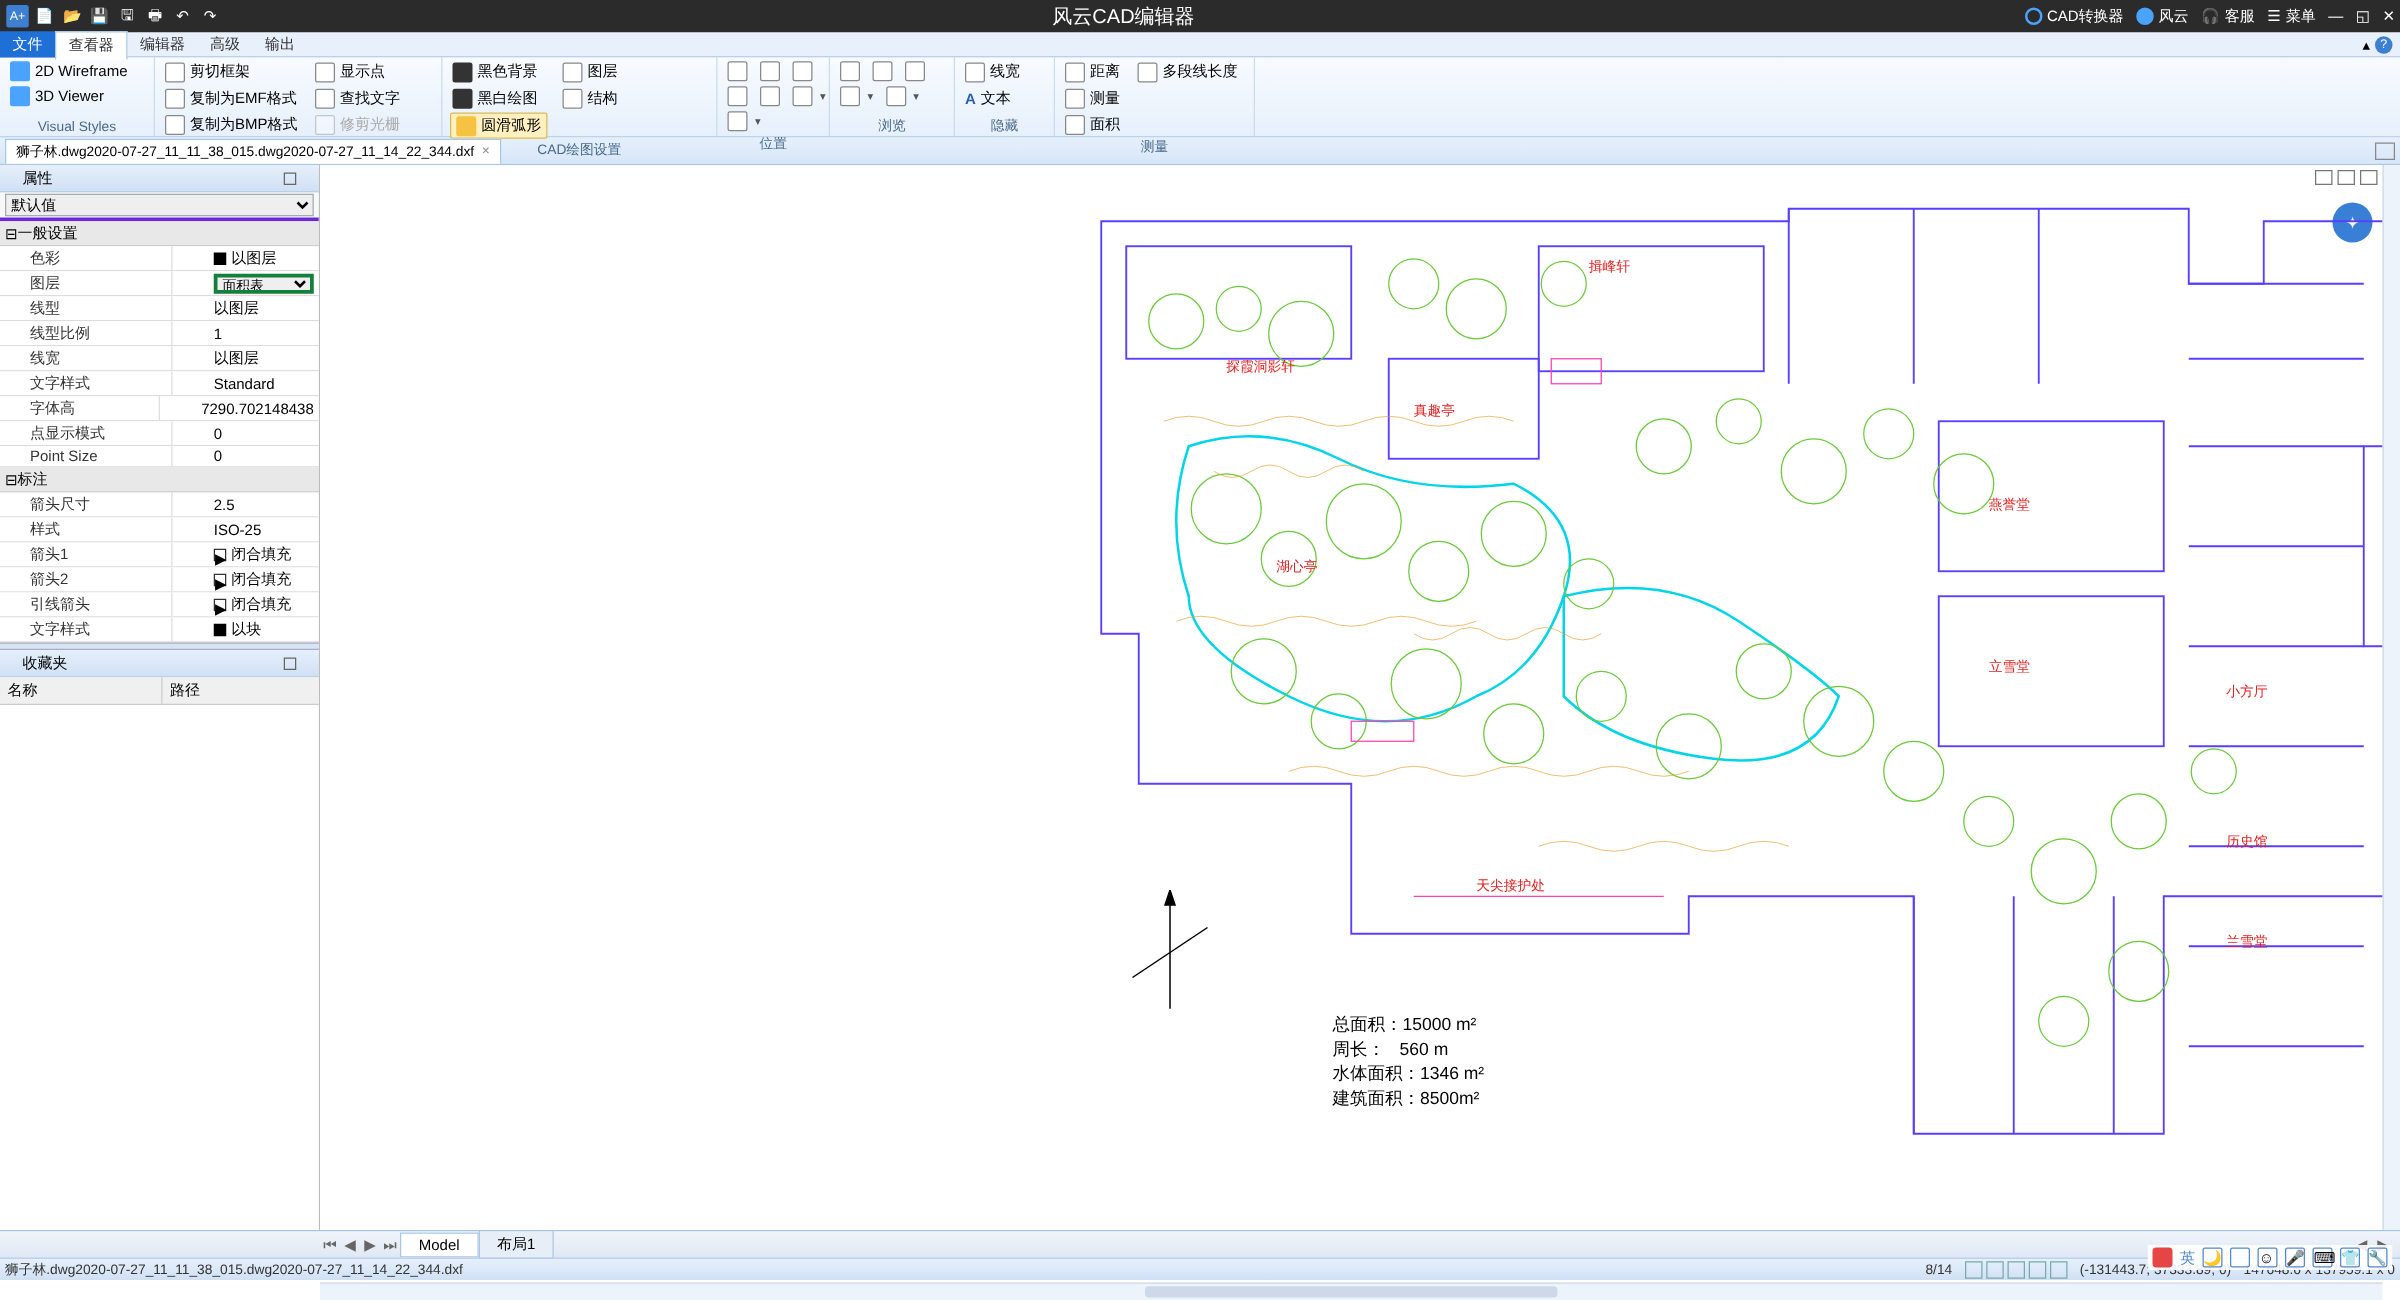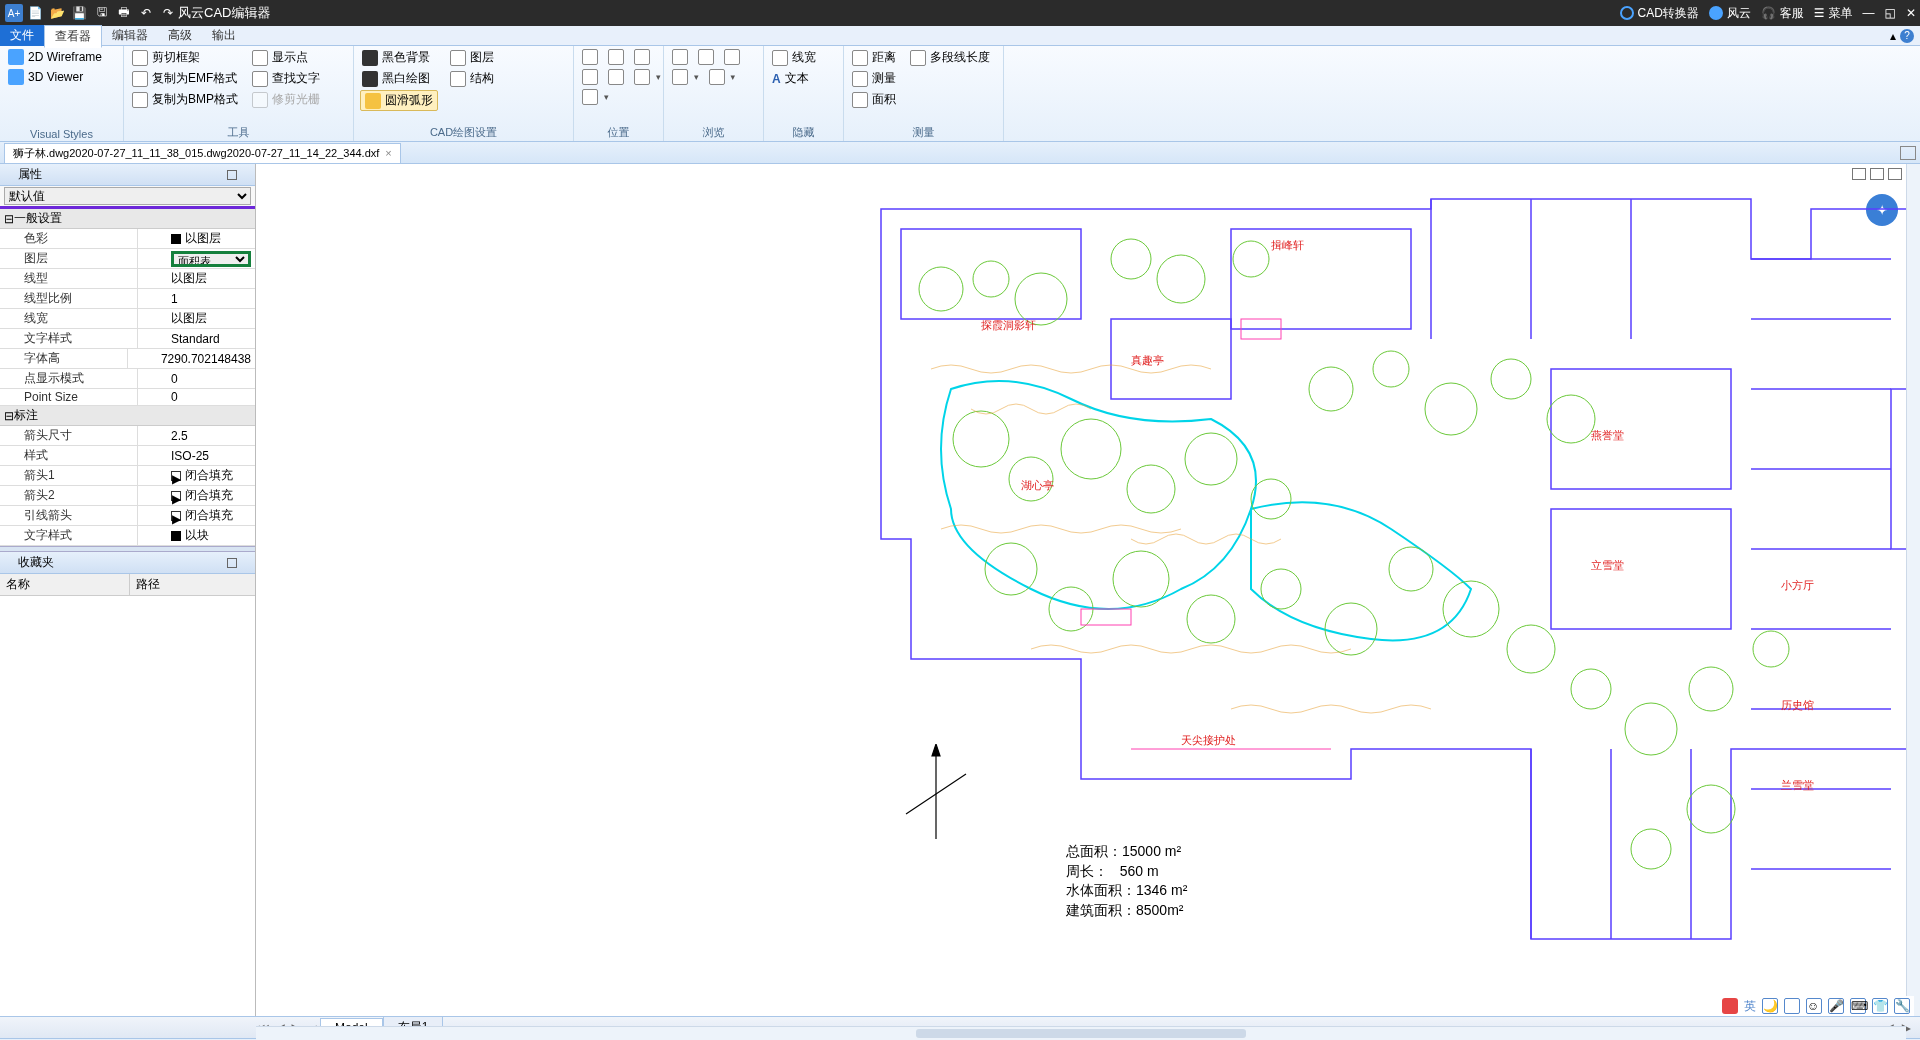--- a/index.html
+++ b/index.html
@@ -2,35 +2,35 @@
 <html><head>
 <meta charset="utf-8">
 <style>
 * { margin: 0; padding: 0; box-sizing: border-box; font-family: "Microsoft YaHei", Arial, sans-serif; }
 body { width: 1920px; height: 1040px; overflow: hidden; background: #fff; font-size: 12px; }
 
 
 .titlebar { height: 26px; background: #2b2b2b; color: #fff; display: flex; align-items: center; padding: 0 4px; }
 .titlebar .qat { display: flex; gap: 2px; align-items: center; }
 .titlebar .qat .tb-btn { width: 20px; height: 20px; display: flex; align-items: center; justify-content: center; cursor: pointer; }
-.titlebar .title { flex: 1; text-align: left; font-size: 13px; }
+.titlebar .title { flex: 1; text-align: center; font-size: 16px; }
 .titlebar .right { display: flex; gap: 10px; align-items: center; }
 .titlebar .right .tb-link { display: flex; align-items: center; gap: 4px; cursor: pointer; font-size: 12px; }
 .circle-i { width: 14px; height: 14px; border-radius: 50%; border: 2px solid #4aa3ff; display: inline-block; }
 .circle-i.filled { background: #4aa3ff; }
 
 
 .menubar { height: 20px; background: #e8f0fb; display: flex; align-items: center; border-bottom: 1px solid #a9c6e8; }
 .menubar .tab { padding: 2px 10px; cursor: pointer; color: #333; }
 .menubar .tab.file { background: #1e6fd6; color: #fff; }
 .menubar .tab.active { background: #fff; border: 1px solid #a9c6e8; border-bottom: 1px solid #fff; margin-bottom: -1px; }
 .menubar .help { margin-left: auto; padding: 0 6px; display: flex; align-items: center; gap: 4px; }
 
 
-.ribbon { height: 96px; background: linear-gradient(#f8fbff,#e6f0fb); border-bottom: 1px solid #a9c6e8; display: flex; }
+.ribbon { height: 64px; background: linear-gradient(#f8fbff,#e6f0fb); border-bottom: 1px solid #a9c6e8; display: flex; }
 .rgroup { border-right: 1px solid #c9dcee; display: flex; flex-direction: column; padding: 2px 6px 0 6px; }
 .rgroup .body { flex: 1; display: flex; gap: 10px; align-items: flex-start; }
 .rgroup .label { text-align: center; color: #4a6a8a; font-size: 11px; padding: 1px 0; }
 .rbtn { display: flex; align-items: center; gap: 4px; cursor: pointer; padding: 1px 2px; white-space: nowrap; }
 .rbtn .ric { width: 16px; height: 16px; background: #4aa3ff; border-radius: 2px; flex-shrink: 0; }
 .rbtn .ric.sq { background: #fff; border: 1px solid #888; }
 .rbtn .ric.dark { background: #333; }
 .col { display: flex; flex-direction: column; gap: 2px; }
 .highlight-btn { border: 1px solid #d9b95a; background: #fff0c0; padding: 1px 4px; border-radius: 2px; }
 .ribbon-drop { font-size: 9px; color: #555; margin-left: 2px; }

